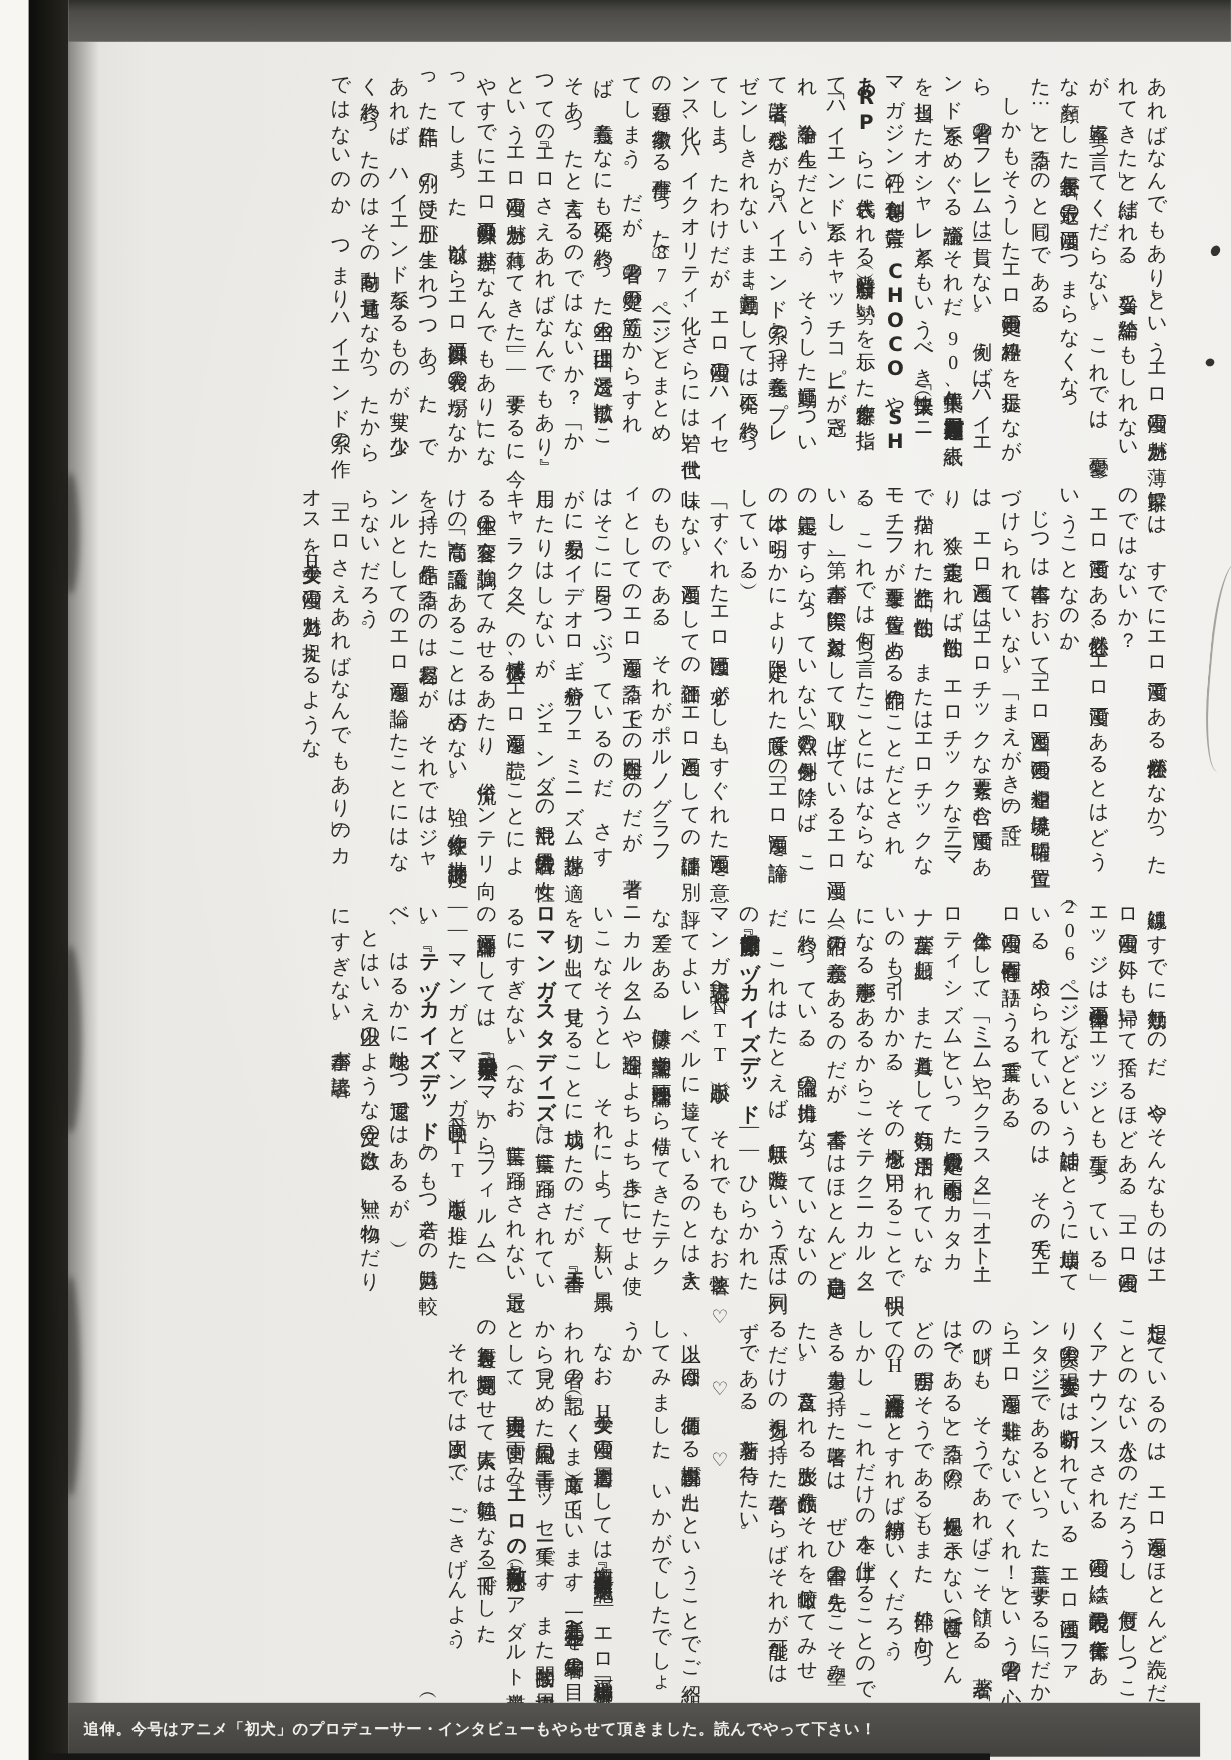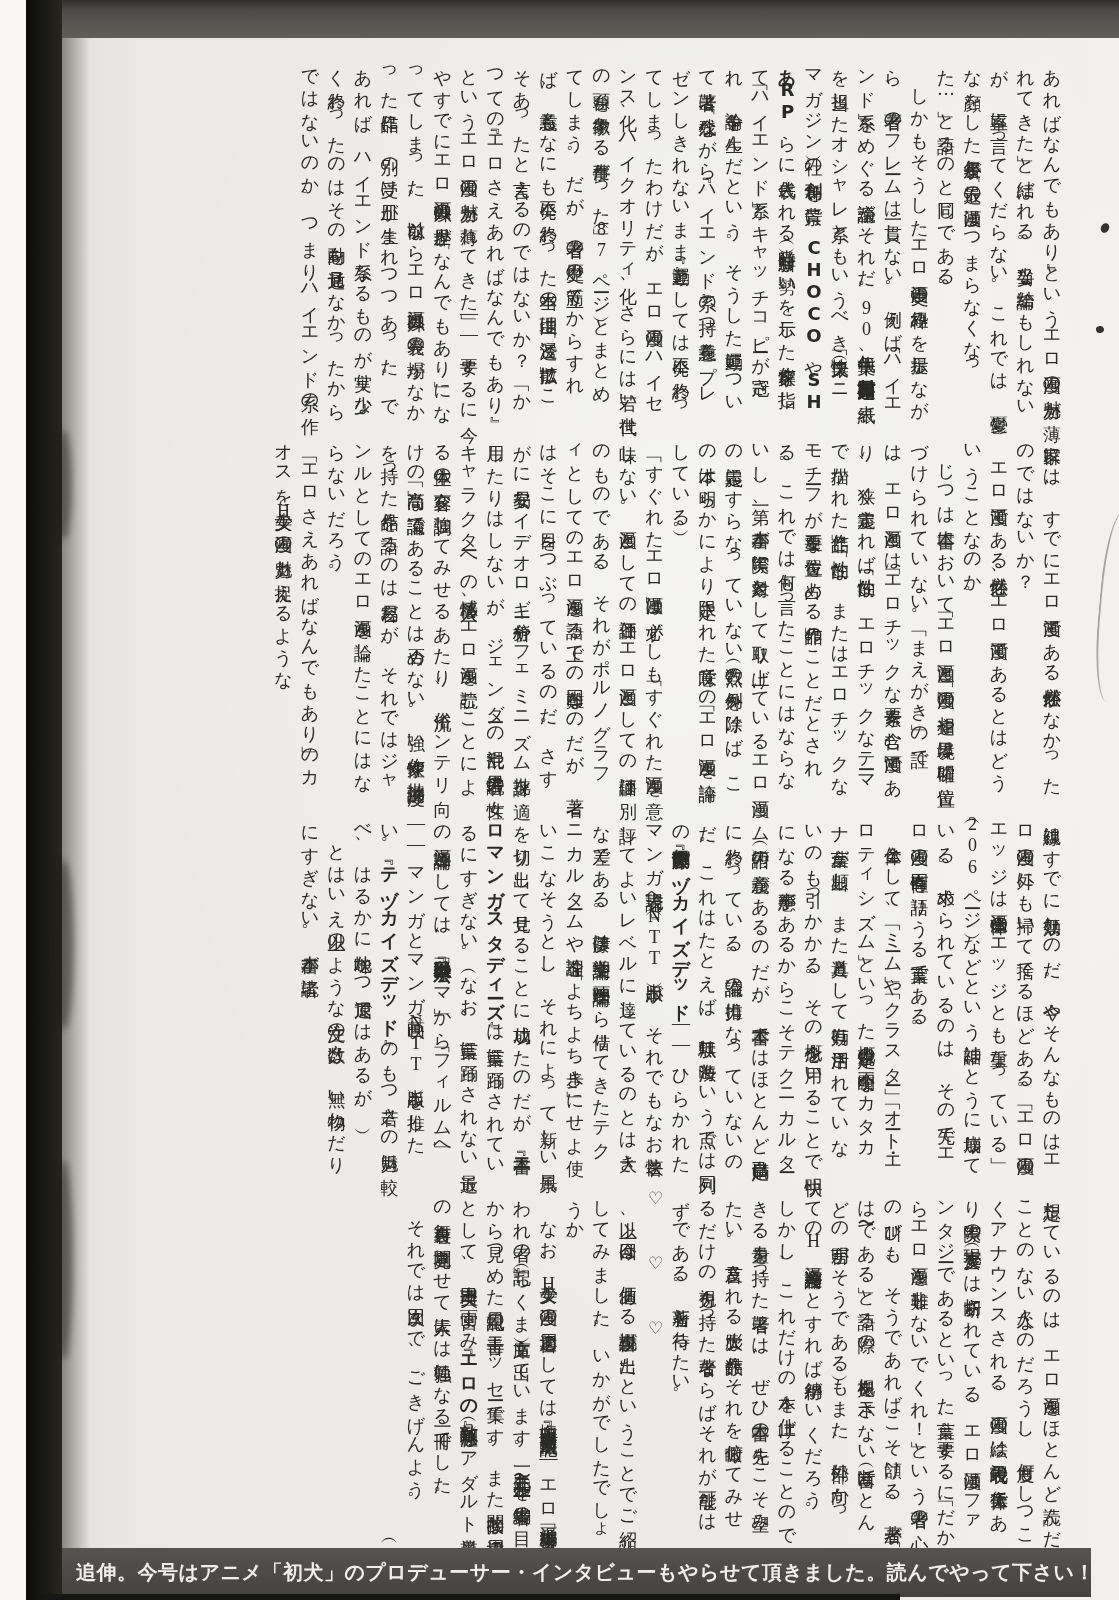--- a/index.html
+++ b/index.html
@@ -70,21 +70,21 @@
   .signoff{text-align:end;}
 
   
   .footer-bar{
     position:absolute;left:62px;right:28px;top:1548px;height:49px;
     background:linear-gradient(to bottom,#555450 0%,#4b4a46 55%,#434240 100%);
   }
   .footer-text{
     color:#f0efeb;
     font-family:"DejaVu Sans","Liberation Sans",sans-serif;
-    font-weight:700;font-size:20px;line-height:49px;
+    font-weight:700;font-size:14px;line-height:49px;
     padding-left:14px;letter-spacing:0.5px;
     white-space:nowrap;overflow:hidden;
   }
   .bottom-edge{position:absolute;left:40px;bottom:0;width:860px;height:6px;background:#161614;}
 </style>
 </head>
 <body>
 
 <div class="page">
 

